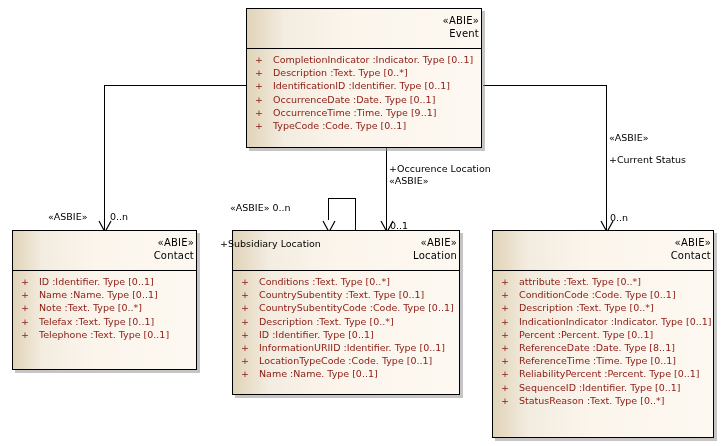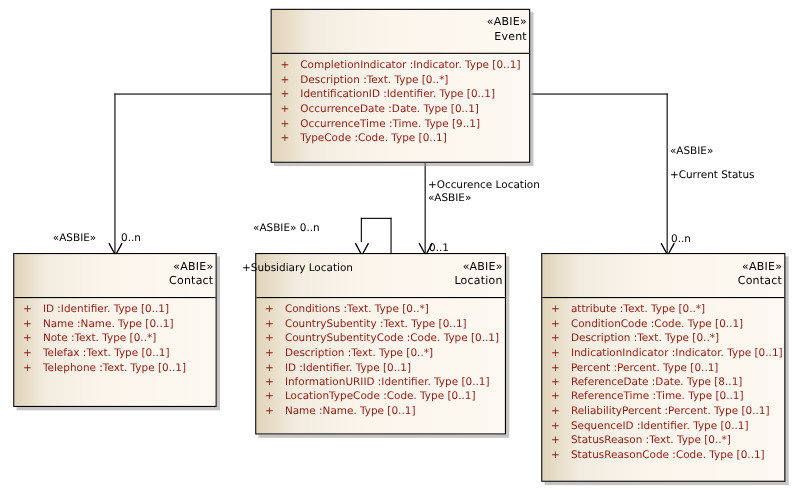--- a/index.html
+++ b/index.html
@@ -267,19 +267,16 @@
       </div>
       <div class="attr-row">
         <span class="attr-vis">+</span><span class="attr-text">ReliabilityPercent  :Percent. Type [0..1]</span>
       </div>
       <div class="attr-row">
         <span class="attr-vis">+</span><span class="attr-text">SequenceID  :Identifier. Type [0..1]</span>
       </div>
       <div class="attr-row">
         <span class="attr-vis">+</span><span class="attr-text">StatusReason  :Text. Type [0..*]</span>
       </div>
-      <div class="attr-row">
-        <span class="attr-vis">+</span><span class="attr-text">StatusReasonCode  :Code. Type [0..1]</span>
-      </div>
     </div>
   </div>
 
 </div>
 
 </body></html>

